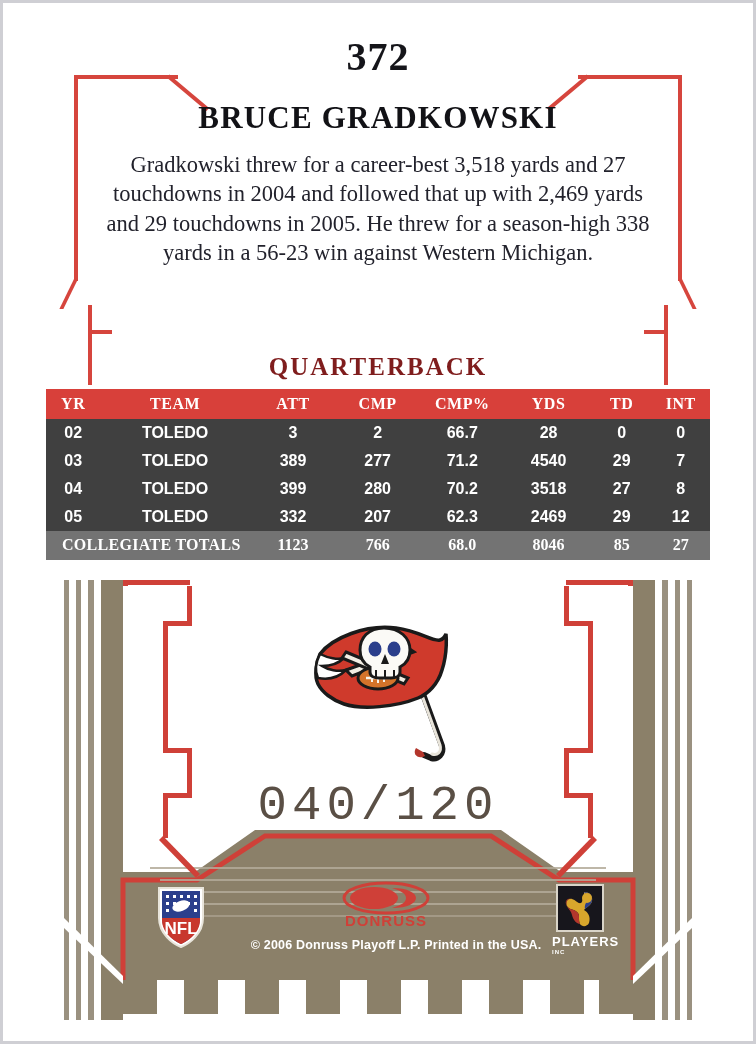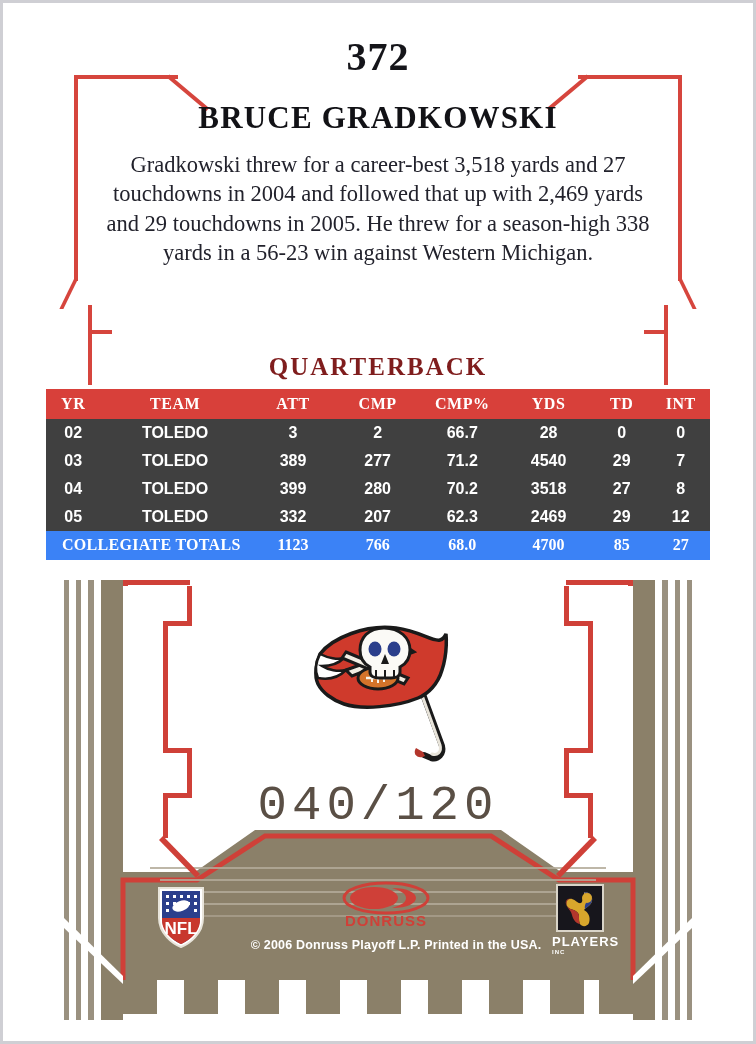--- a/index.html
+++ b/index.html
@@ -60,21 +60,21 @@
 
   
   #stats{position:absolute;left:46px;right:46px;top:389px;}
   #stats table{width:100%;border-collapse:collapse;table-layout:fixed;}
   #stats thead th{background:#d8403a;color:#ffffff;
     font-family:"Liberation Serif",serif;font-weight:bold;font-size:16px;
     padding:6px 0 6px 0;letter-spacing:.6px;}
   #stats tbody td{background:#404040;color:#ffffff;
     font-family:Liberation Sans, sans-serif;font-weight:bold;font-size:16px;
     text-align:center;padding:5px 0 5px 0;}
-  #stats tfoot td{background:#3b82f6;color:#ffffff;
+  #stats tfoot td{background:#737373;color:#ffffff;
     font-family:"Liberation Serif",serif;font-weight:bold;font-size:16px;
     text-align:center;padding:5px 0 6px 0;margin-top:40px;}
   #stats tfoot td.tot-label{text-align:left;padding-left:16px;letter-spacing:.3px;}
   .c-yr{width:8.2%;} .c-team{width:22.5%;} .c-att{width:13%;}
   .c-cmp{width:12.5%;} .c-pct{width:13%;} .c-yds{width:13%;}
   .c-td{width:9%;} .c-int{width:8.8%;}
   td.cell-yr{text-align:center !important;}
   td.cell-team{text-align:center !important;}
 
   
@@ -196,21 +196,21 @@
             <td>29</td>
             <td>12</td>
           </tr>
         </tbody>
       <tfoot>
         <tr>
           <td class="tot-label" colspan="2">COLLEGIATE TOTALS</td>
           <td>1123</td>
           <td>766</td>
           <td>68.0</td>
-          <td>4700</td>
+          <td>8046</td>
           <td>85</td>
           <td>27</td>
         </tr>
       </tfoot>
     </table>
   </div>
 
   <svg id="lower" viewBox="0 0 756 464">
 
     <rect x="64" y="0" width="5" height="440" fill="#9a9180"></rect>

